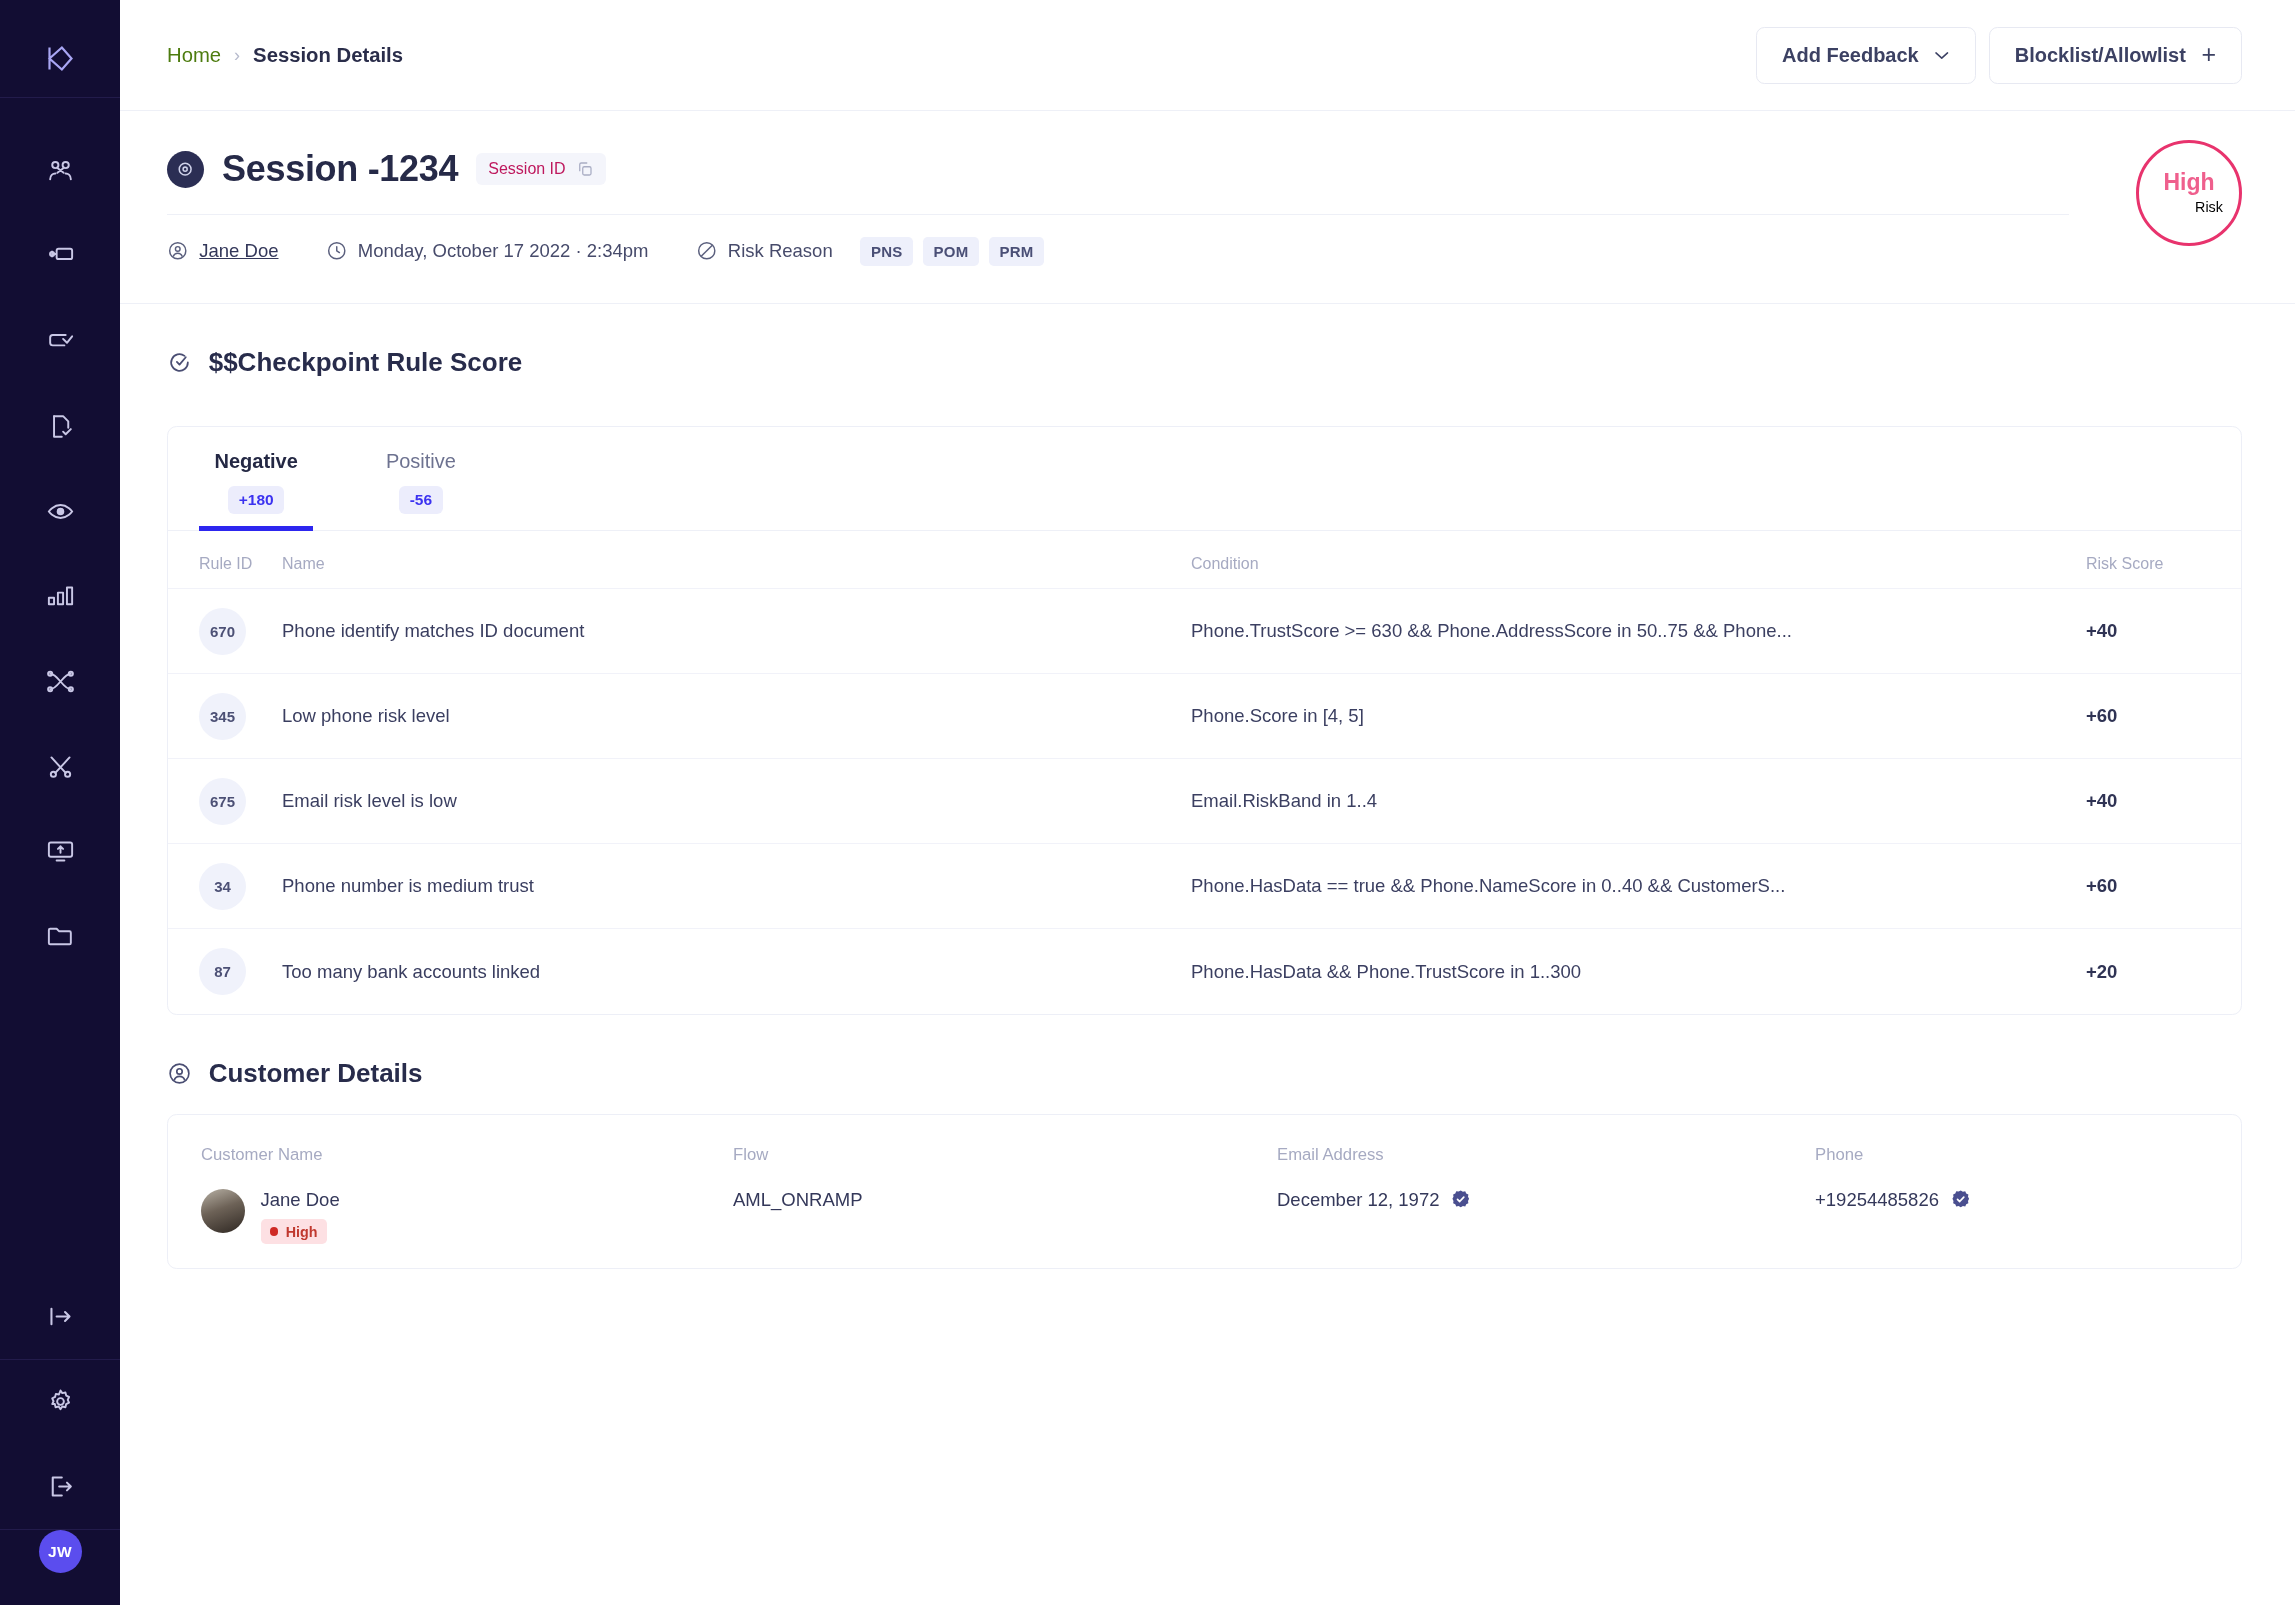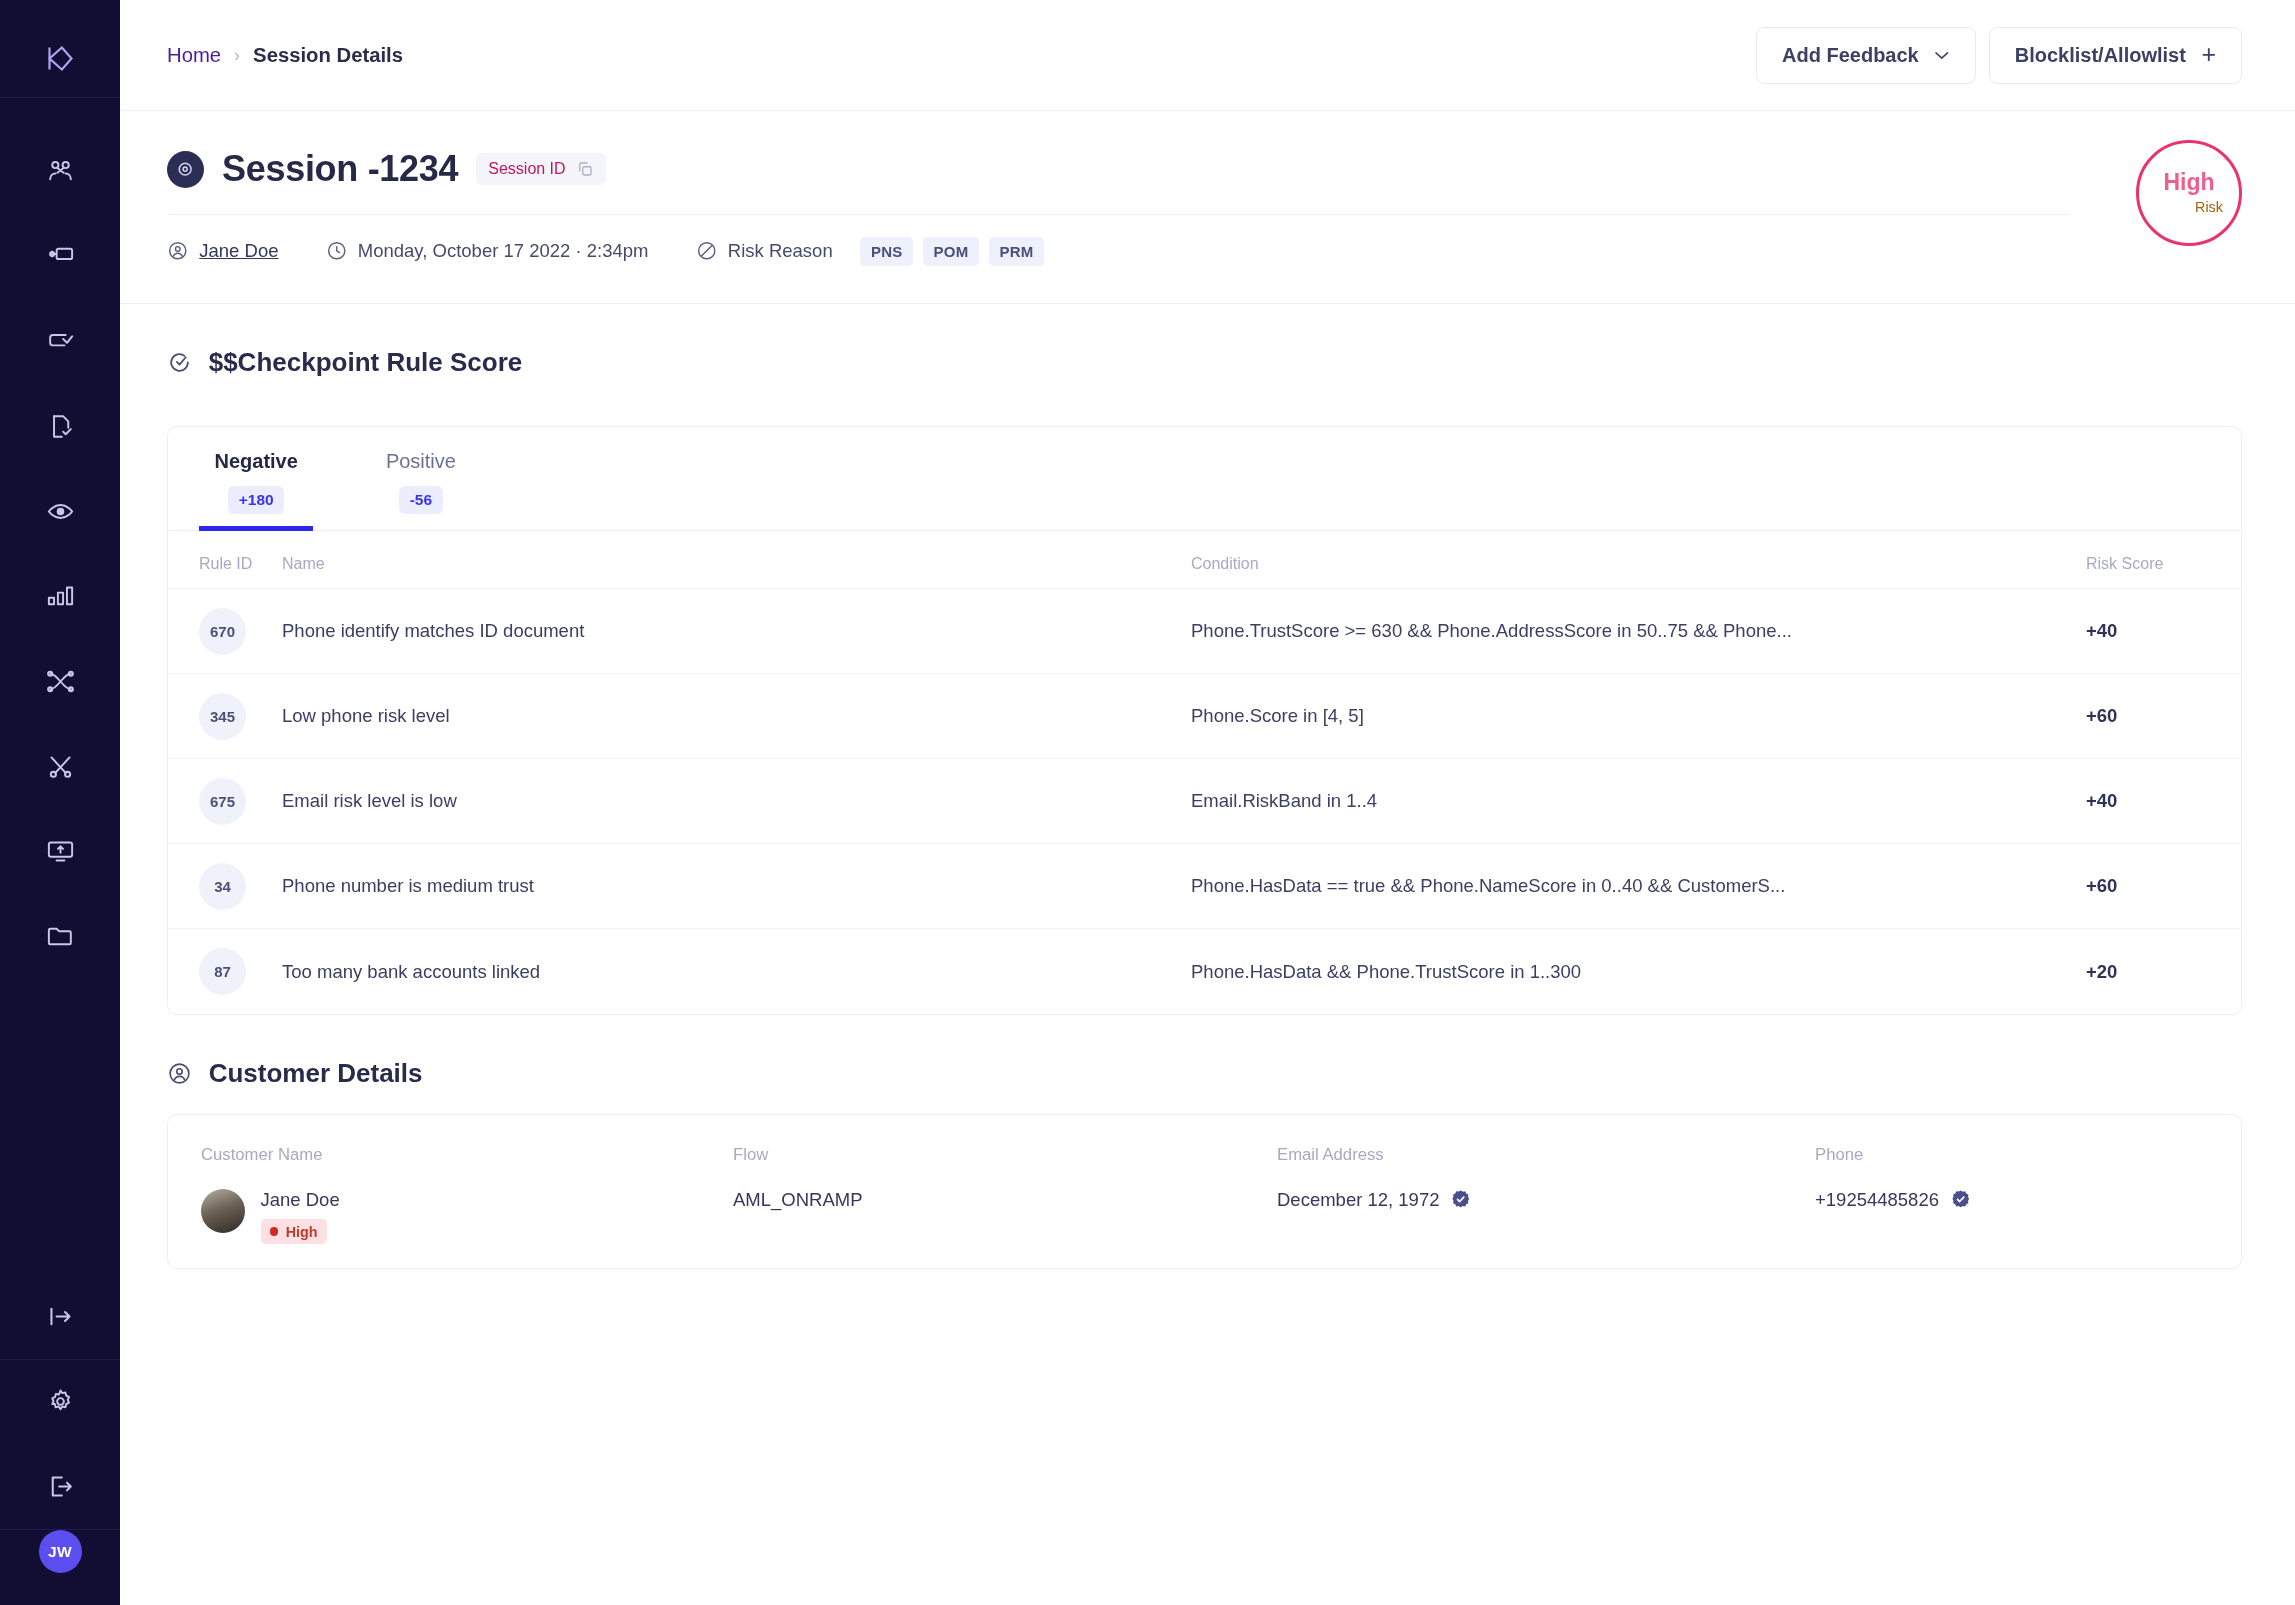--- a/index.html
+++ b/index.html
@@ -43,21 +43,21 @@
   .main { flex: 1 1 auto; background: #ffffff; display:flex; flex-direction:column; min-width:0; }
 
   
   .topbar {
     height: 111px; flex: 0 0 111px;
     display:flex; align-items:center; justify-content: space-between;
     padding: 0 53px 0 47px;
     border-bottom: 1.2px solid #eef0f7;
   }
   .breadcrumb { display:flex; align-items:center; gap: 13px; font-size: 20.3px; }
-  .crumb-home { color:#4c1d95; cursor:pointer; }
+  .crumb-home { color:#4d7c0f; cursor:pointer; }
   .crumb-sep { color:#b7bbcd; font-size: 18px; }
   .crumb-current { color:#2a2d4a; font-weight: 700; }
   .topbar-actions { display:flex; align-items:center; gap: 13px; }
   .btn-outline {
     height: 57px; border: 1.2px solid #e7e9f2; border-radius: 8.4px;
     background:#fff; display:flex; align-items:center; gap: 15.5px;
     padding: 0 25px; font-size: 20px; color:#3c4163; font-weight:600;
     cursor:pointer; white-space: nowrap;
   }
   .chev { width: 15.5px; height: 9px; }
@@ -89,21 +89,21 @@
     background:#eef0fb; color:#4a4f76; font-size:15px; font-weight:700;
     border-radius:4.8px; padding:6px 10.8px; letter-spacing:0.2px;
   }
   .risk-ring {
     position:absolute; right: 53px; top: 29px;
     width: 106px; height:106px; border-radius:50%;
     border: 3px solid #e8336d;
     display:flex; flex-direction:column; align-items:center; justify-content:center;
   }
   .risk-ring .lvl { font-size: 23px; color:#ef5f8d; font-weight: 600; line-height:1; }
-  .risk-ring .sub { font-size: 14.3px; color:#a16207; margin-top: 4.8px; margin-left: 40px; }
+  .risk-ring .sub { font-size: 14.3px; color:#000000; margin-top: 4.8px; margin-left: 40px; }
 
   
   .section { padding: 0 53px 0 47px; }
   .section-head { display:flex; align-items:center; gap: 16.7px; padding: 43px 0 25px 0; }
   .section-title { font-size: 26px; font-weight: 700; color:#282c4b; }
 
   .card {
     border: 1.2px solid #edeff7; border-radius: 9.6px; background:#fff;
   }
   .kv-grid { display:flex; padding: 33px 33px 31px 33px; }

